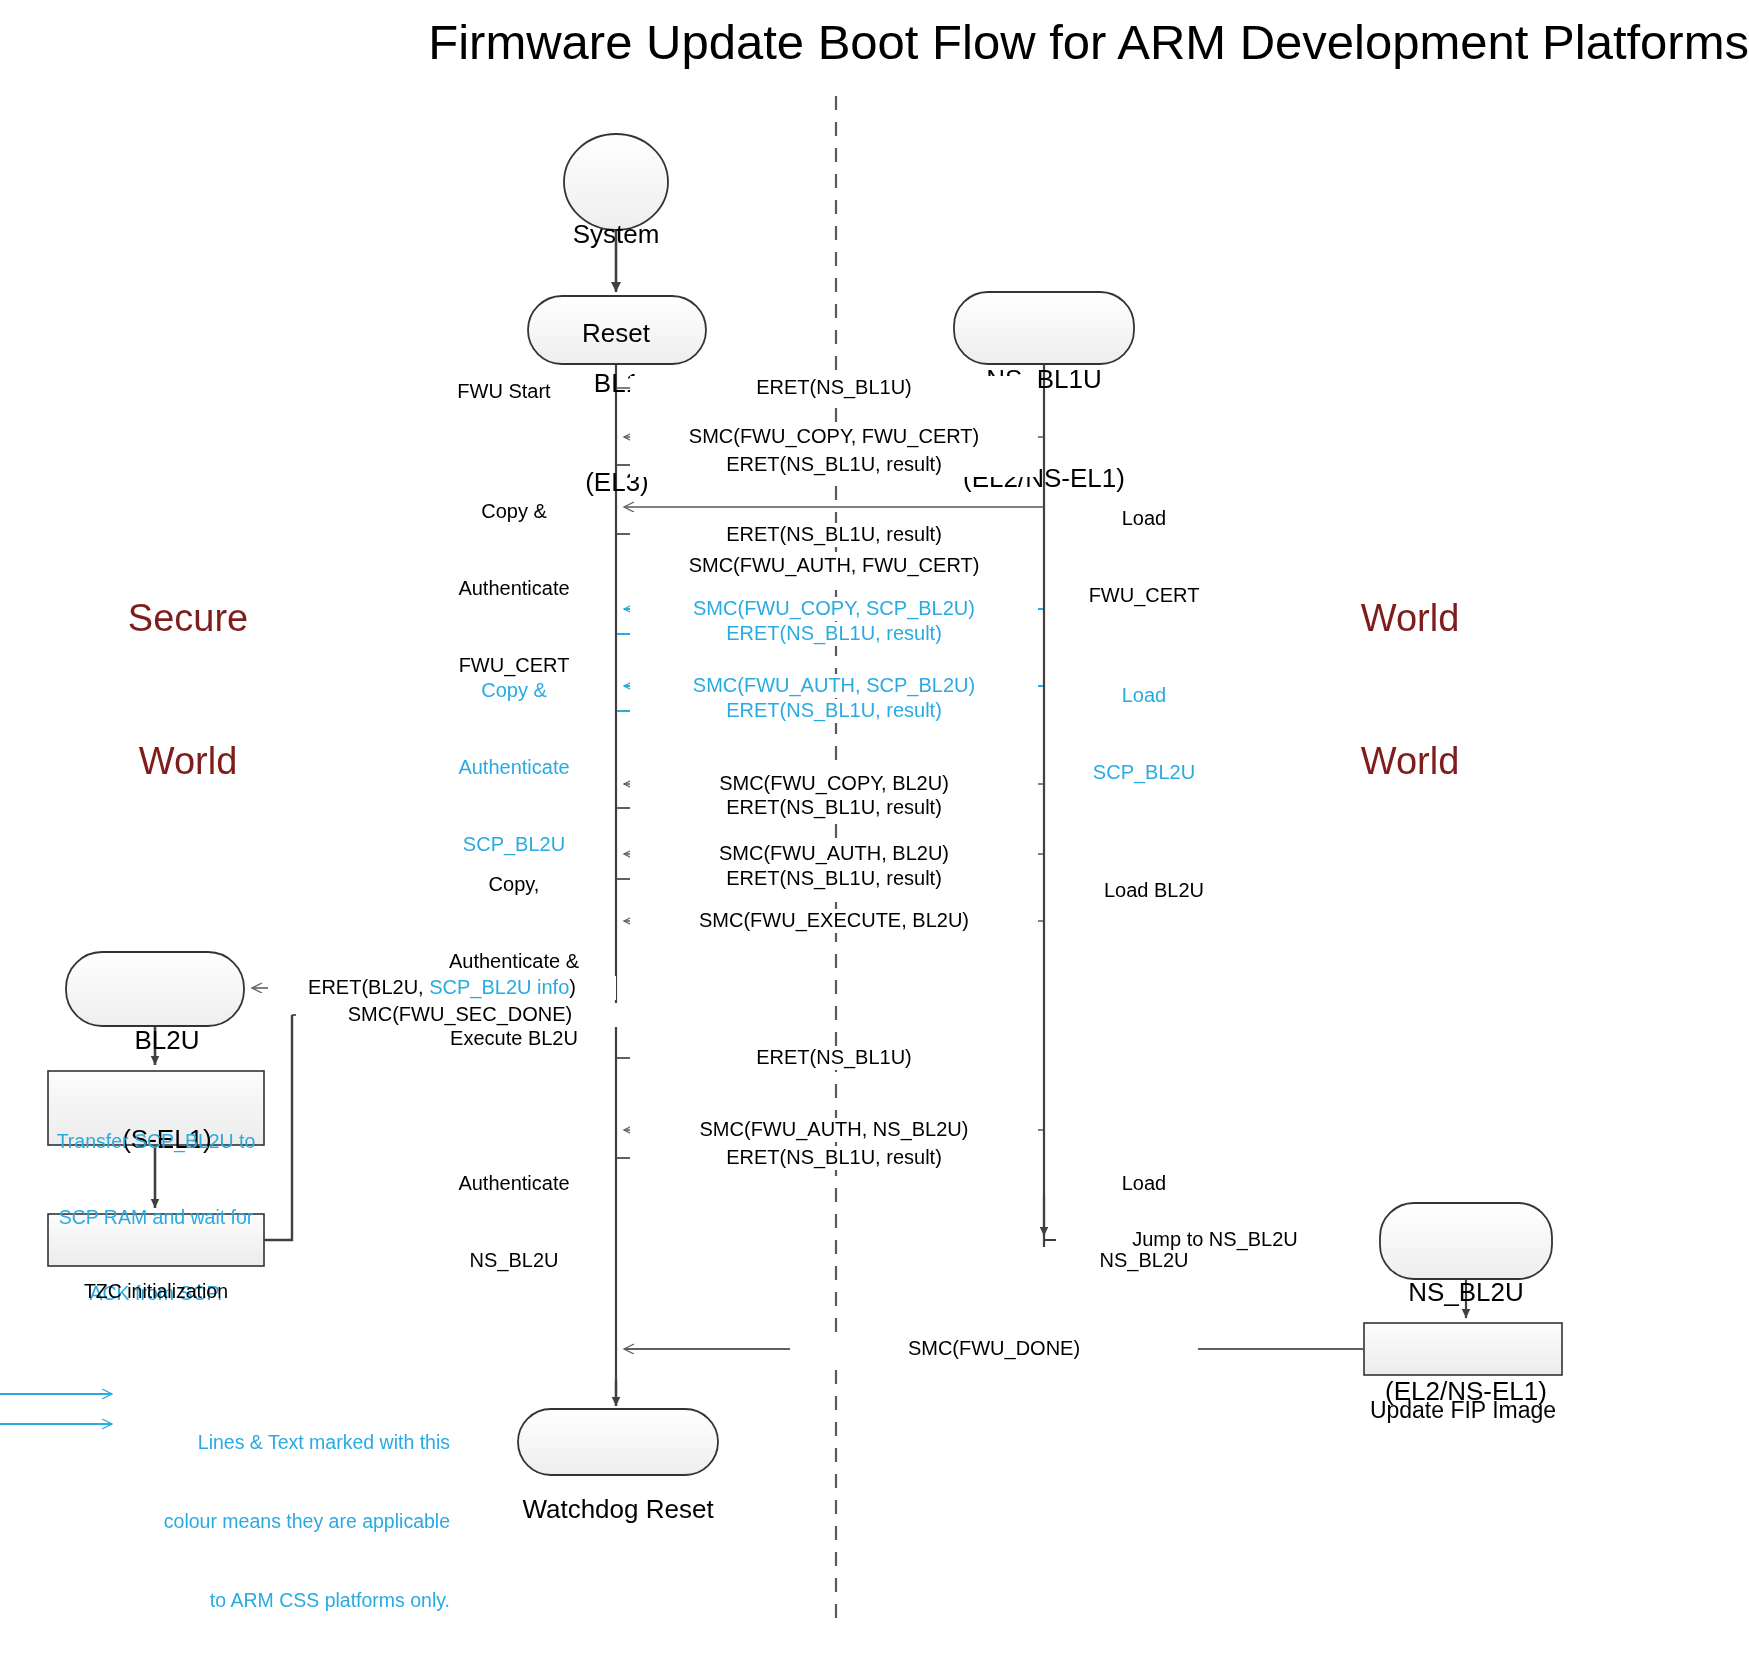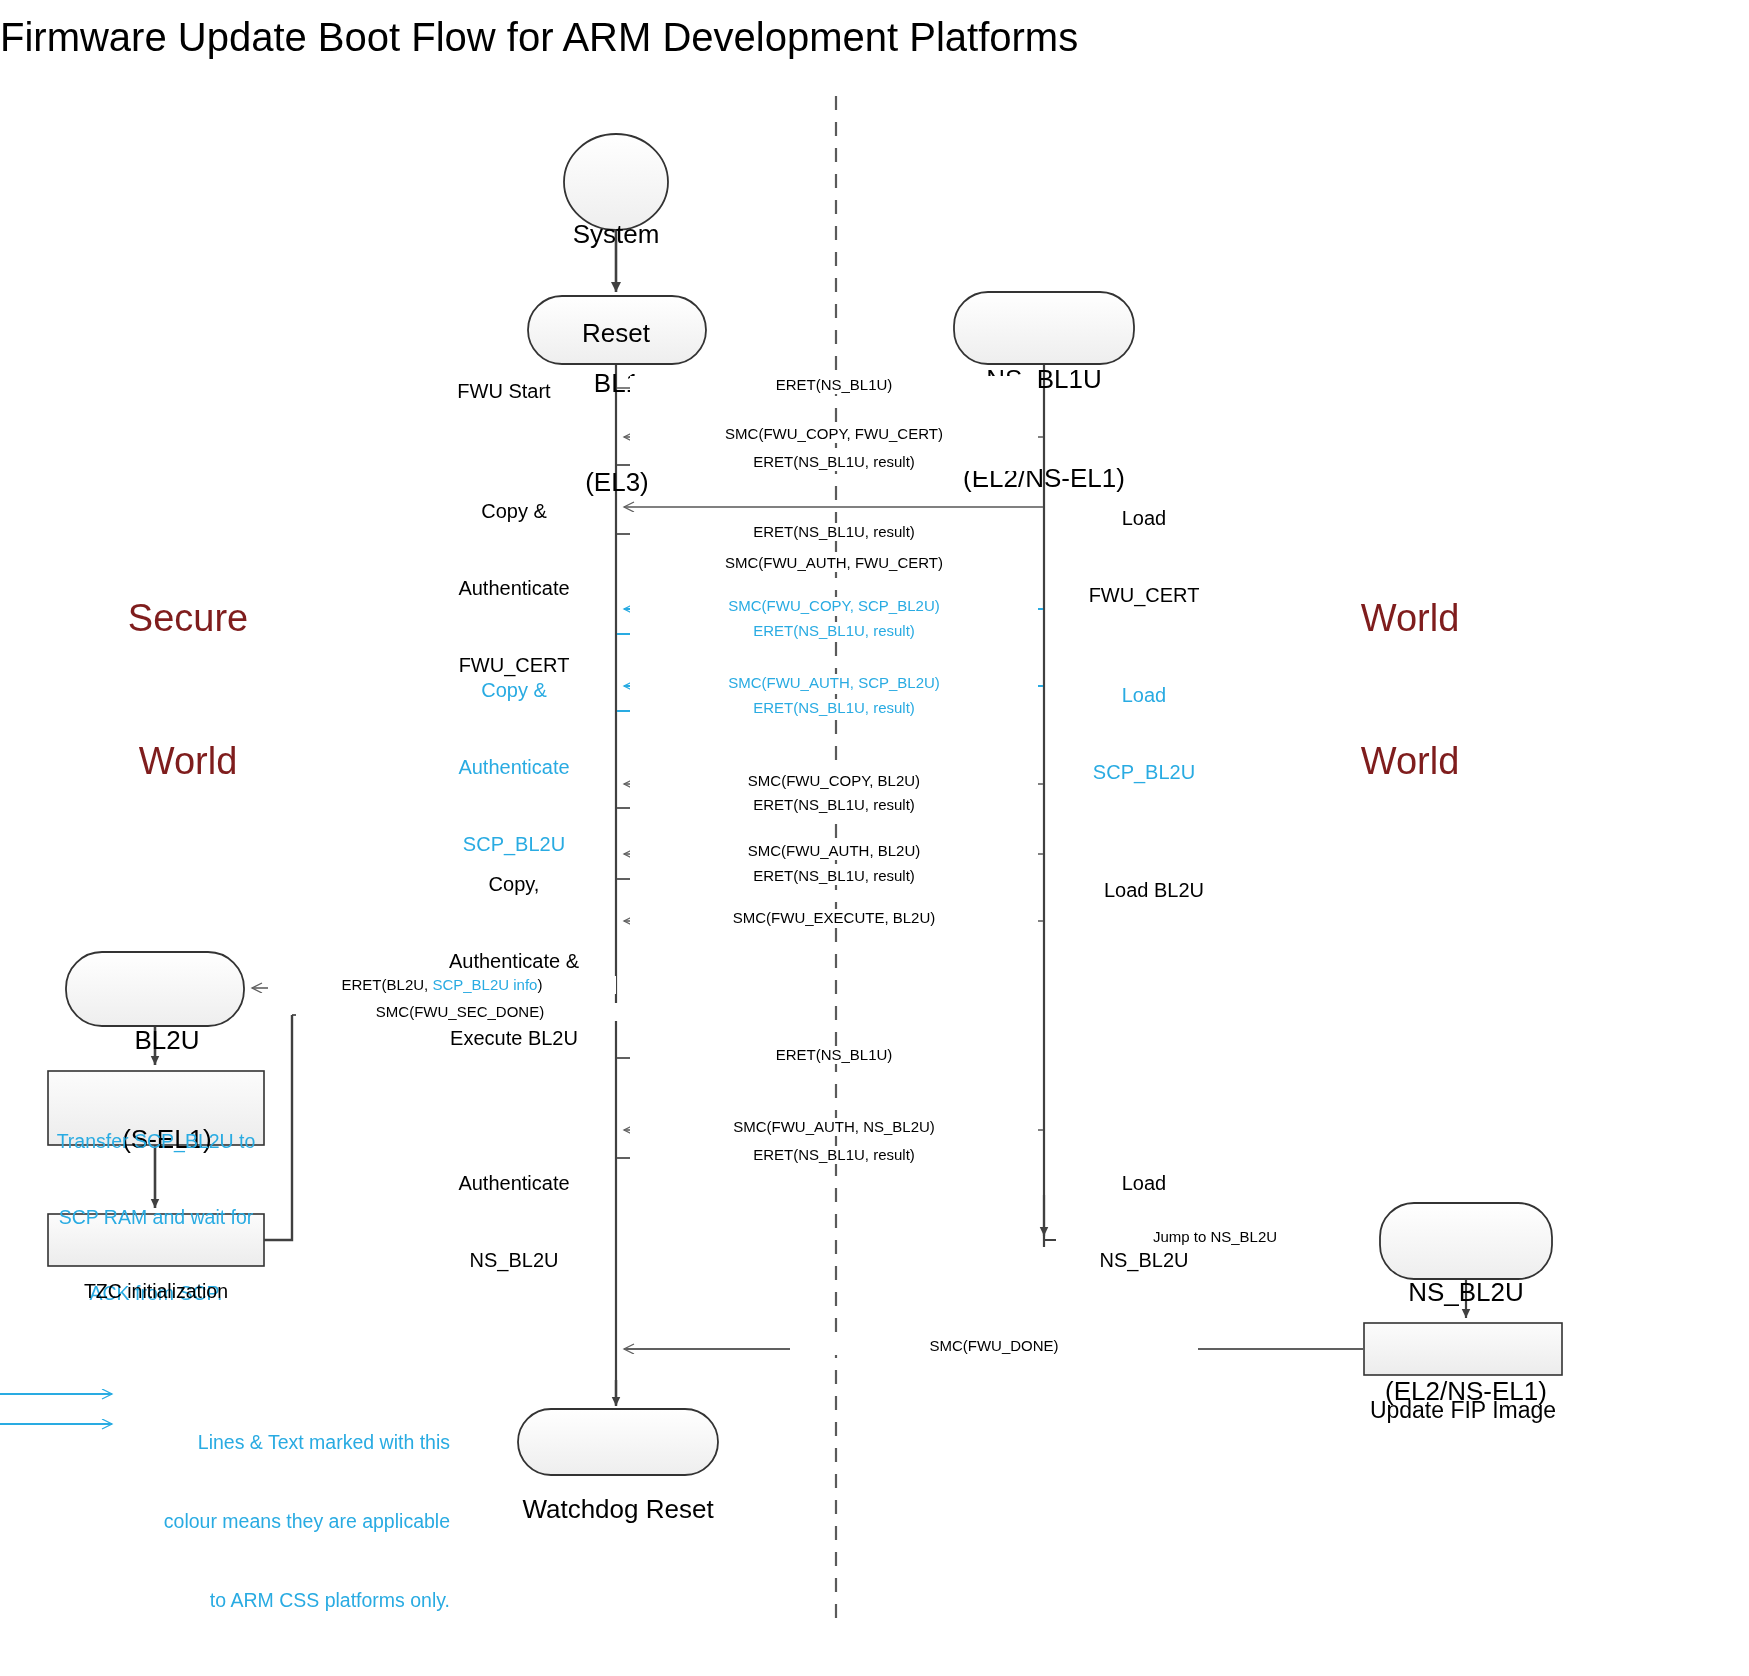--- a/index.html
+++ b/index.html
@@ -24,42 +24,42 @@
     top: 0;
     width: 1749px;
     height: 1676px;
   }
   .lbl {
     position: absolute;
     white-space: pre;
     line-height: 1.18;
   }
   .title {
-    font-size: 40px;
+    font-size: 49px;
     color: #000000;
-    text-align: left;
+    text-align: right;
     width: 100%;
     left: 0;
     top: 14px;
   }
   .world-label {
     font-size: 38px;
     color: #7f1d1d;
     text-align: center;
     line-height: 1.25;
   }
   .node-text {
     font-size: 26px;
     color: #000000;
     text-align: center;
     line-height: 1.28;
     pointer-events: none;
   }
   .msg {
-    font-size: 15px;
+    font-size: 20px;
     color: #000000;
     text-align: center;
     background: #ffffff;
     padding: 0 4px;
   }
   .msg.cyan { color: #29ABE2; }
   .side {
     font-size: 20px;
     color: #000000;
     text-align: center;

